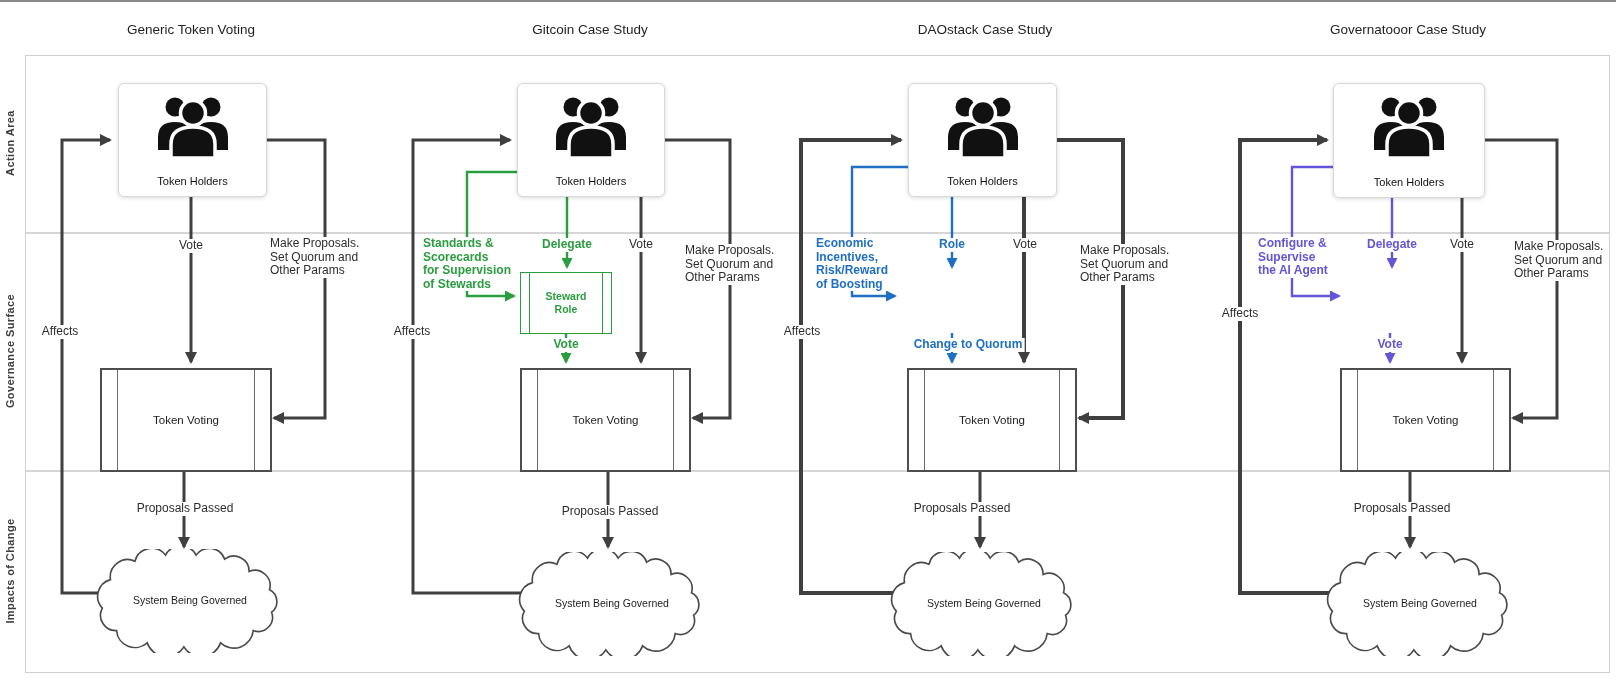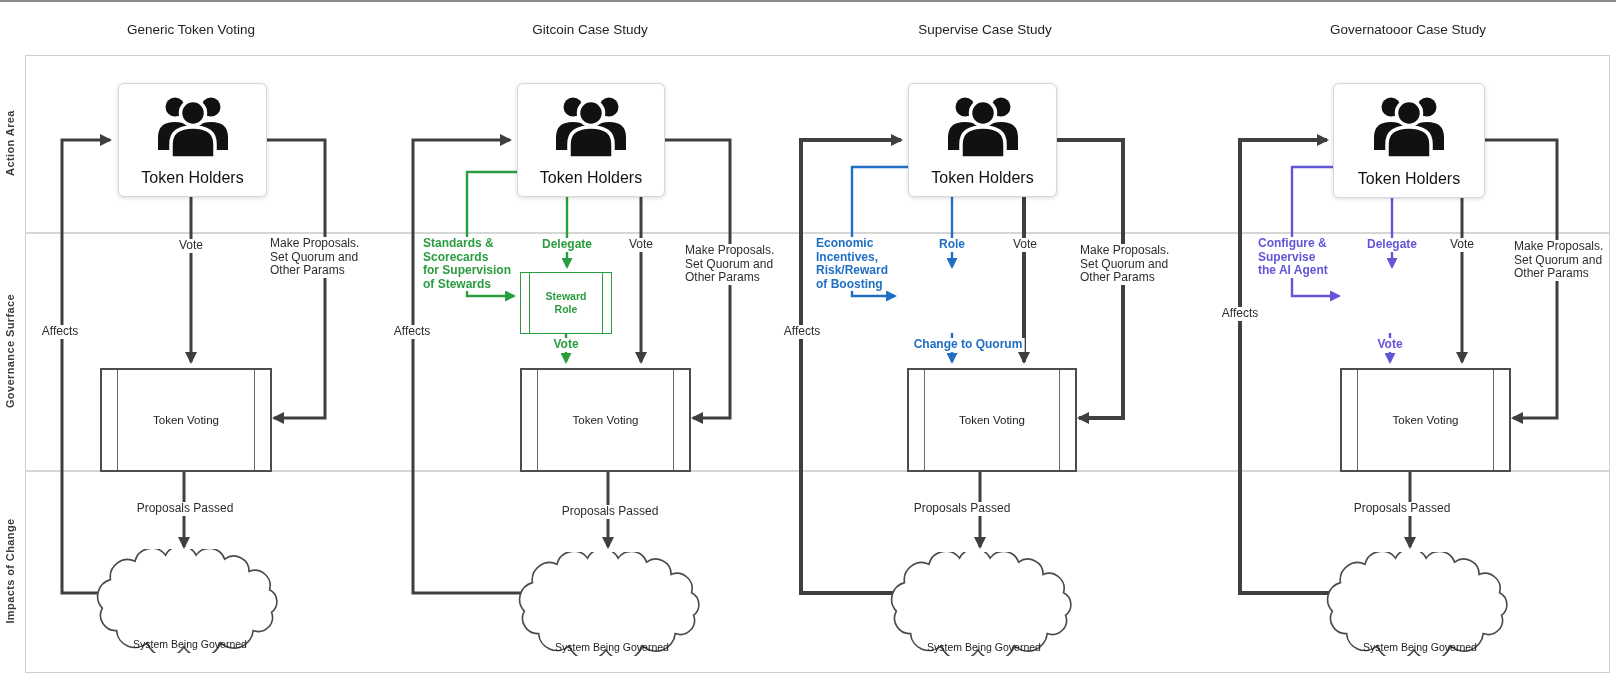--- a/index.html
+++ b/index.html
@@ -11,41 +11,41 @@
   .rowline{position:absolute;left:25px;width:1584px;height:1.5px;background:#d6d6d6;}
   .rowlabel{position:absolute;width:160px;height:14px;left:-69px;text-align:center;
             transform:rotate(-90deg);font-size:11px;font-weight:bold;color:#3c3c3c;
             letter-spacing:.4px;white-space:nowrap;}
   .coltitle{position:absolute;top:22px;transform:translateX(-50%);font-size:13.5px;
             font-weight:normal;color:#1f1f1f;white-space:nowrap;}
   .thbox{position:absolute;background:#fff;border:1.5px solid #d8d8d8;border-radius:6px;
          box-shadow:0 1px 4px rgba(0,0,0,.15);}
   .thbox .people{position:absolute;top:10px;left:50%;transform:translateX(-50%);}
   .thbox .lbl{position:absolute;bottom:9px;width:100%;text-align:center;
-              font-size:16px;color:#111;}
+              font-size:11px;color:#111;}
   .tvbox{position:absolute;background:#fff;border:2px solid #4d4d4d;}
   .tvbox::before,.tvbox::after{content:"";position:absolute;top:0;bottom:0;width:0;
         border-left:1.5px solid #6a6a6a;}
   .tvbox::before{left:15px;} .tvbox::after{right:15px;}
   .tvbox .lbl{position:absolute;top:50%;left:0;width:100%;transform:translateY(-50%);
               text-align:center;font-size:11.5px;color:#1c1c1c;}
   .subbox{position:absolute;background:#fff;border:1.5px solid currentColor;}
   .subbox::before,.subbox::after{content:"";position:absolute;top:0;bottom:0;width:0;
         border-left:1.2px solid currentColor;}
   .subbox::before{left:8px;} .subbox::after{right:8px;}
   .subbox .lbl{position:absolute;top:50%;left:0;width:100%;transform:translateY(-50%);
                text-align:center;font-size:10.5px;font-weight:bold;line-height:13px;
                white-space:pre-line;}
   .small{position:absolute;font-size:12px;line-height:13.5px;color:#2d2d2d;
          background:#fff;padding:0 2px;white-space:pre-line;}
   .center{transform:translateX(-50%);text-align:center;}
   .g{color:#2a9d3f;} .b{color:#1f6fc5;} .p{color:#6355d8;}
   .cloudwrap{position:absolute;width:200px;height:104px;}
   .cloudlbl{position:absolute;transform:translate(-50%,-50%);font-size:10.5px;
-            color:#1c1c1c;white-space:nowrap;background:transparent;margin-top:44px;}
+            color:#1c1c1c;white-space:nowrap;background:transparent;}
   svg.wires{position:absolute;left:0;top:0;}
   .w-dark{stroke:#3f3f3f;stroke-width:3;fill:none;}
   .w-dark.thick{stroke-width:4;}
   .w-green{stroke:#2a9d3f;stroke-width:2.4;fill:none;}
   .w-blue{stroke:#1f6fc5;stroke-width:2.4;fill:none;}
   .w-purple{stroke:#6355d8;stroke-width:2.4;fill:none;}
 </style>
 </head>
 <body>
 
@@ -108,21 +108,21 @@
       <path class="w-dark" d="M1484,140 H1557 V418 H1513" marker-end="url(#ah-dark)"></path>
       <path class="w-dark" d="M1410,469 V547" marker-end="url(#ah-dark)"></path>
       <path class="w-purple" d="M1392,196 V267" marker-end="url(#ah-purple)"></path>
       <path class="w-purple" d="M1333,167 H1292 V296 H1339" marker-end="url(#ah-purple)"></path>
       <path class="w-purple" d="M1390,333 V362" marker-end="url(#ah-purple)"></path>
     </g>
   </svg>
 
   <div class="coltitle" style="left:191px">Generic Token Voting</div>
   <div class="coltitle" style="left:590px">Gitcoin Case Study</div>
-  <div class="coltitle" style="left:985px">Supervise Case Study</div>
+  <div class="coltitle" style="left:985px">DAOstack Case Study</div>
   <div class="coltitle" style="left:1408px">Governatooor Case Study</div>
 
   <div class="thbox" style="left:118px;top:83px;width:147px;height:112px">
     <svg class="people" width="78" height="64" viewBox="0 0 78 64">
       <circle cx="21" cy="13" r="9.5" fill="#111"></circle>
         <path d="M4,56 v-13 q0,-15 17,-15 q17,0 17,15 v13 z" fill="#111"></path>
       <circle cx="57" cy="13" r="9.5" fill="#111"></circle>
         <path d="M40,56 v-13 q0,-15 17,-15 q17,0 17,15 v13 z" fill="#111"></path>
       <circle cx="39" cy="19" r="12.5" fill="#111" stroke="#fff" stroke-width="3.5"></circle>
       <path d="M17,64 v-14 q0,-17 22,-17 q22,0 22,17 v14 z" fill="#111" stroke="#fff" stroke-width="3.5"></path>

